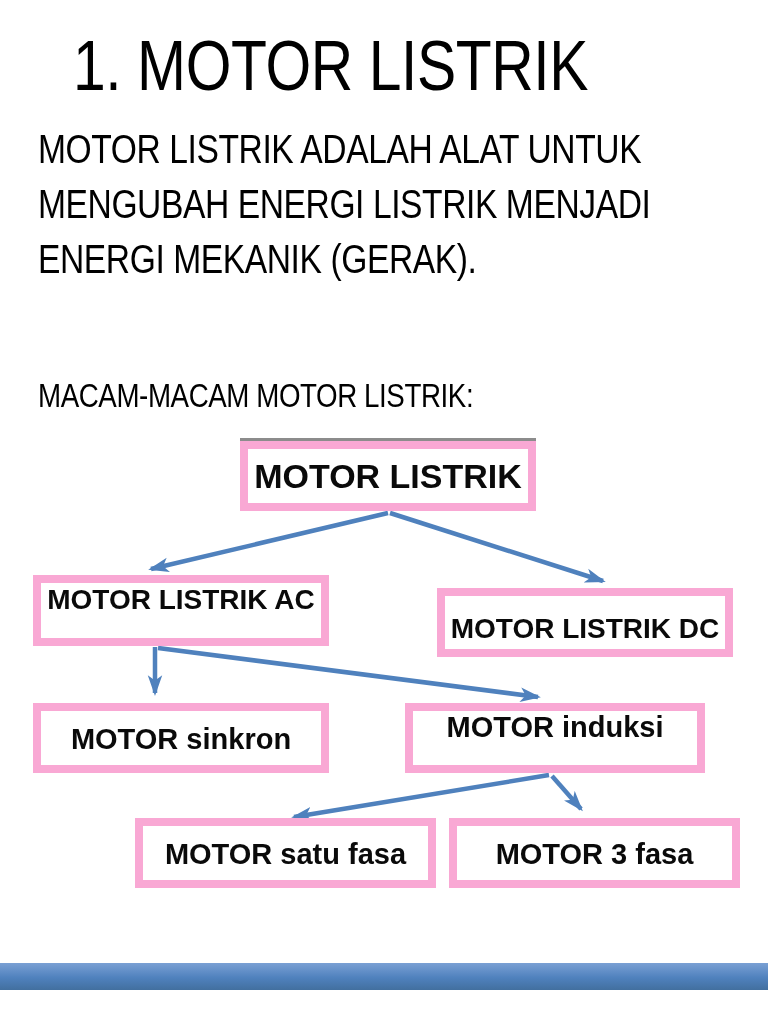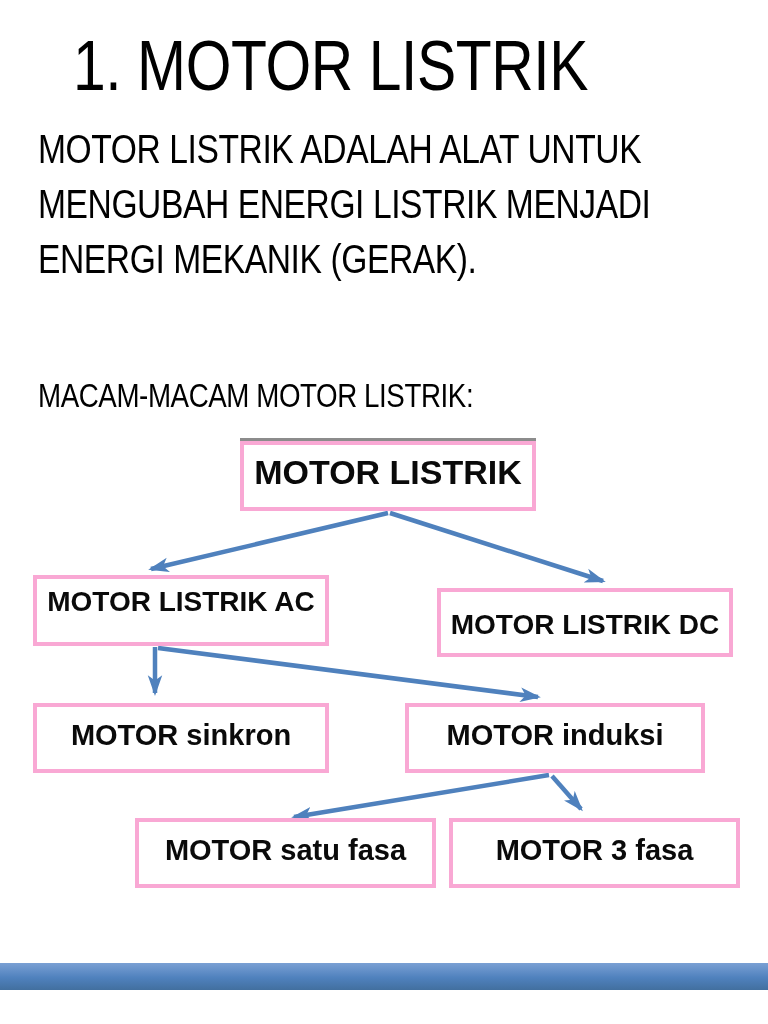--- a/index.html
+++ b/index.html
@@ -28,31 +28,31 @@
   }
   .body-line{display:block;}
   .subheading{
     left:38px;top:368px;
     font-size:33px;line-height:55px;font-weight:400;color:#000;
   }
   
   .node{
     position:absolute;
     background:#ffffff;
-    border:4px solid #f9a8d4;
+    border:8px solid #f9a8d4;
     box-sizing:border-box;
     text-align:center;
     font-weight:bold;
     color:#0a0a0a;
   }
   .node-root   {left:240px;top:441px;width:296px;height:70px;font-size:34px;padding-top:8px;box-shadow:0 -3px 0 #8c8c8c;}
-  .node-ac     {left:33px; top:575px;width:296px;height:71px;font-size:28px;padding-top:7px;}
+  .node-ac     {left:33px; top:575px;width:296px;height:71px;font-size:28px;padding-top:1px;}
   .node-dc     {left:437px;top:588px;width:296px;height:69px;font-size:28px;padding-top:17px;}
   .node-sinkron{left:33px; top:703px;width:296px;height:70px;font-size:29px;padding-top:12px;}
-  .node-induksi{left:405px;top:703px;width:300px;height:70px;font-size:29px;padding-top:12px;}
+  .node-induksi{left:405px;top:703px;width:300px;height:70px;font-size:29px;}
   .node-satu   {left:135px;top:818px;width:301px;height:70px;font-size:29px;padding-top:12px;}
   .node-tiga   {left:449px;top:818px;width:291px;height:70px;font-size:29px;padding-top:12px;}
   .arrows{left:0;top:0;width:768px;height:1024px;pointer-events:none;}
   .footer-bar{
     left:0;top:963px;width:768px;height:27px;
     background:linear-gradient(180deg,#7aa0d4 0%,#4f81bd 55%,#426f9f 100%);
   }
 </style>
 </head>
 <body>

